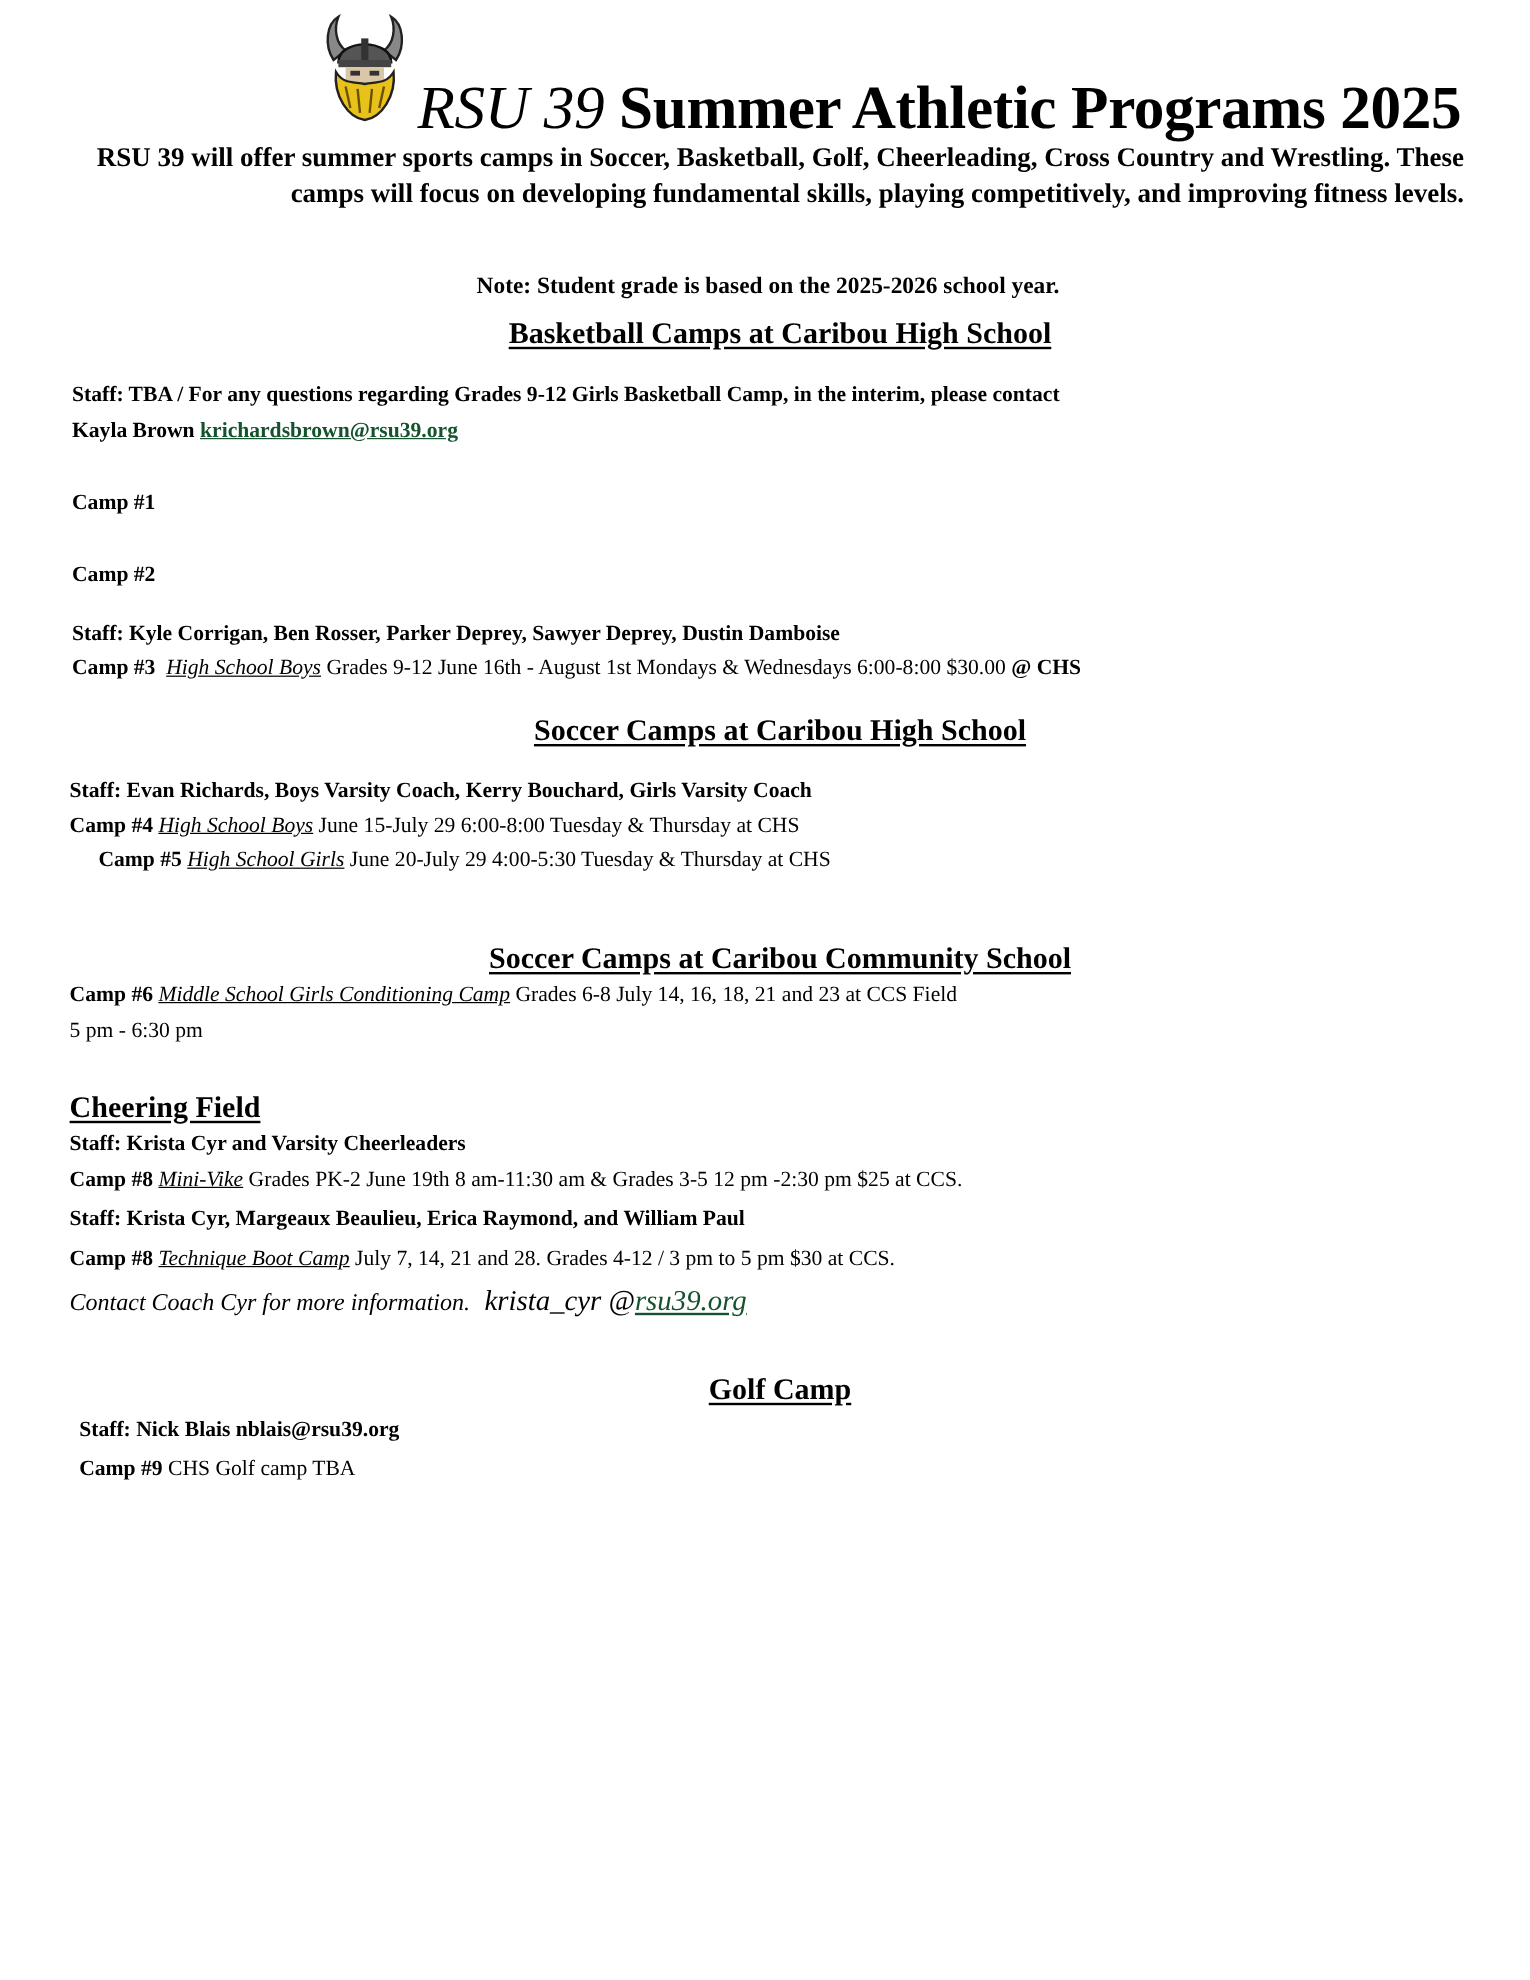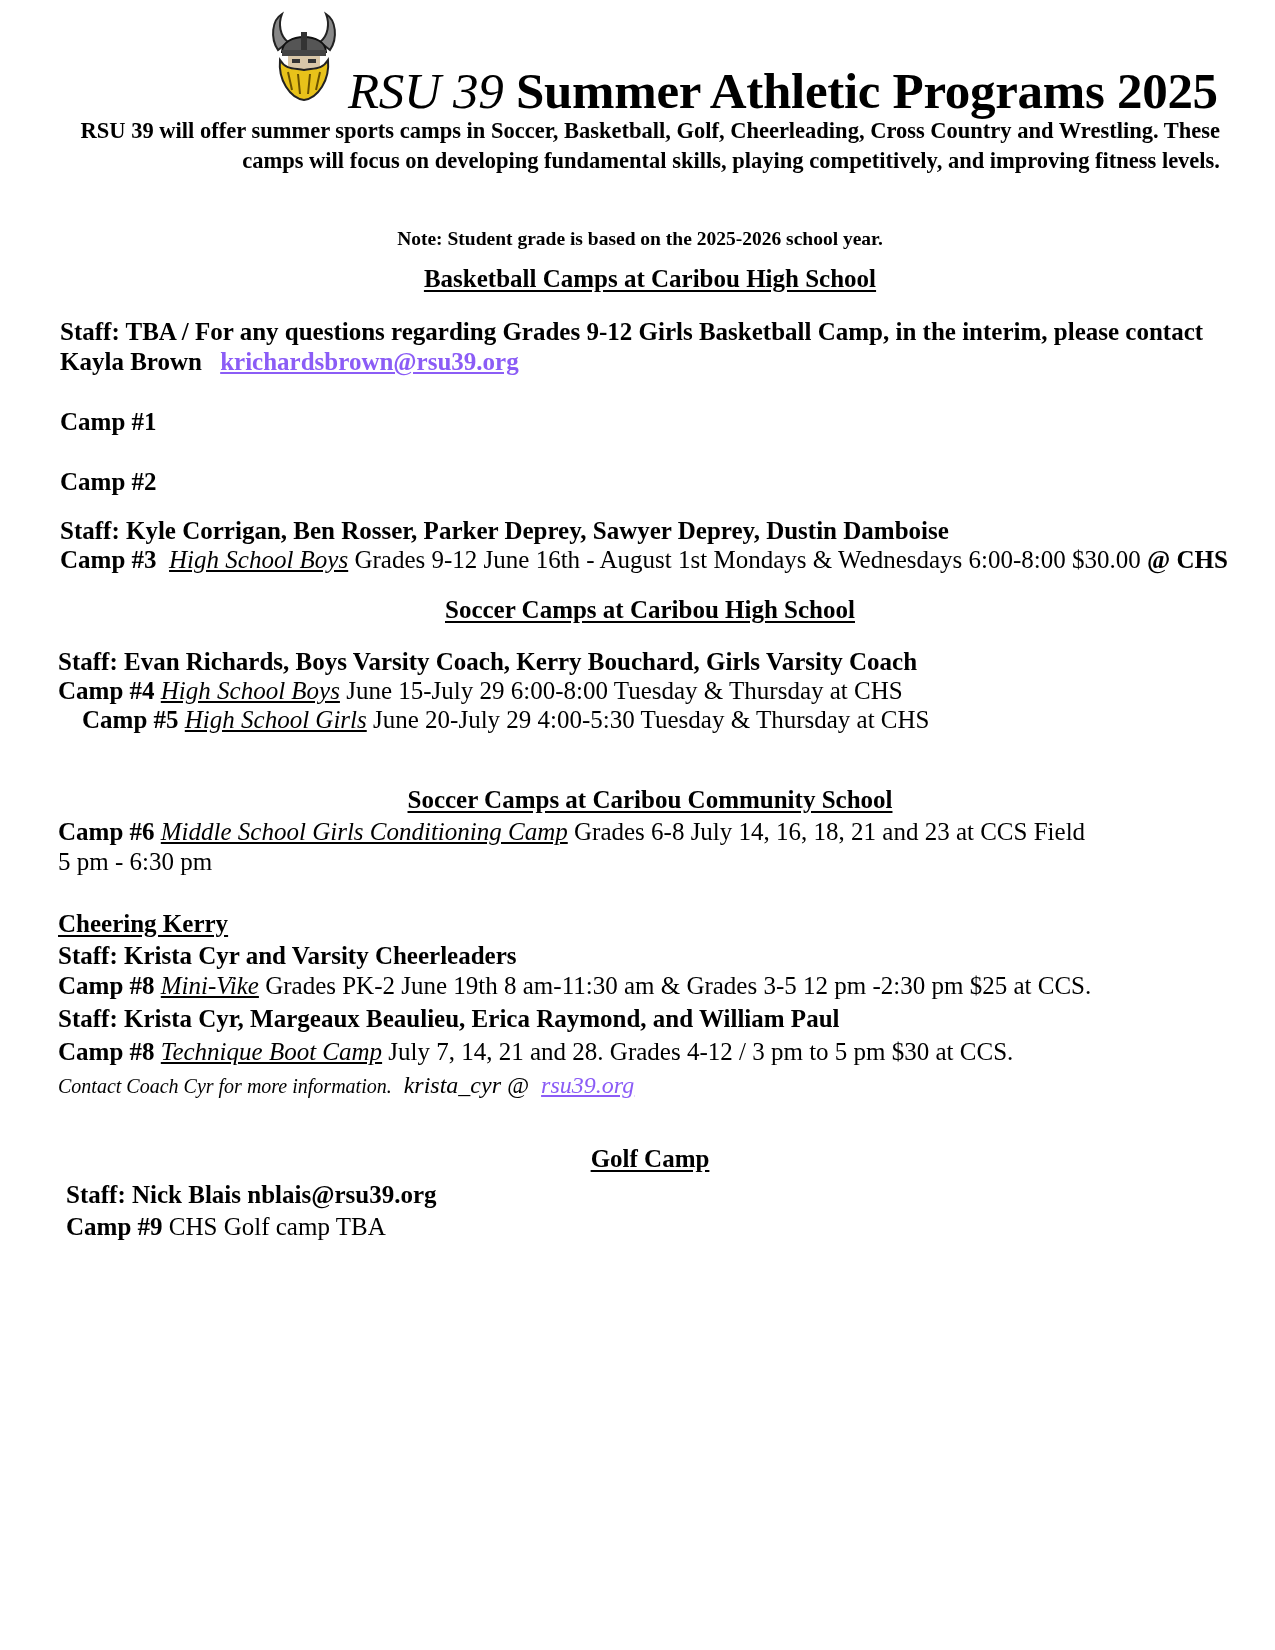--- a/index.html
+++ b/index.html
@@ -8,24 +8,24 @@
     font-family: "Liberation Serif", "DejaVu Serif", serif; color: #000;
   }
   .abs { position: absolute; white-space: nowrap; }
   .logo { position: absolute; left: 268px; top: 10px; width: 72px; height: 92px; }
   .title { left: 348px; top: 62px; font-size: 51px; font-weight: bold; letter-spacing: -0.3px; }
   .title i { font-weight: normal; font-style: italic; }
   .intro { left: 60px; width: 1160px; top: 116px; font-size: 22.5px; font-weight: bold; text-align: right; line-height: 30px; white-space: normal; }
   .note { left: 0; width: 1280px; top: 228px; font-size: 19.5px; font-weight: bold; text-align: center; }
   .heading { font-size: 25px; font-weight: bold; text-decoration: underline; text-underline-offset: 3px; }
   .center { left: 0; width: 1300px; text-align: center; }
-  .line { font-size: 25px; }
+  .line { font-size: 18px; }
   .b { font-weight: bold; }
   .iu { font-style: italic; text-decoration: underline; }
-  a.link { color: #8b5cf6; text-decoration: underline; margin-left: 12px; }
+  a.link { color: #14532d; text-decoration: underline; }
 </style>
 </head>
 <body>
 
 <div class="logo">
   <svg width="72" height="92" viewBox="0 0 72 92">
     <path d="M10 40 C2 28 4 10 14 4 C10 14 12 26 20 32 Z" fill="#888" stroke="#222" stroke-width="2"></path>
     <path d="M62 40 C70 28 68 10 58 4 C62 14 60 26 52 32 Z" fill="#888" stroke="#222" stroke-width="2"></path>
     <path d="M14 42 C14 22 58 22 58 42 Z" fill="#555" stroke="#111" stroke-width="2"></path>
     <rect x="33" y="22" width="6" height="24" fill="#333"></rect>
@@ -65,21 +65,21 @@
 <div class="abs line" style="left:58px; top:706px;margin-left:24px;">
   <span class="b">Camp #5</span> <span class="iu">High School Girls</span><span> June 20-July 29 4:00-5:30 Tuesday &amp; Thursday at CHS</span>
 </div>
 
 <div class="abs heading center" style="top:786px;">Soccer Camps at Caribou Community School</div>
 <div class="abs line" style="left:58px; top:818px;">
   <span class="b">Camp #6</span> <span class="iu">Middle School Girls Conditioning Camp</span><span> Grades 6-8 July 14, 16, 18, 21 and 23 at CCS Field</span>
 </div>
 <div class="abs line" style="left:58px; top:848px;">5 pm - 6:30 pm</div>
 
-<div class="abs heading" style="left:58px; top:910px;">Cheering Kerry</div>
+<div class="abs heading" style="left:58px; top:910px;">Cheering Field</div>
 <div class="abs line b" style="left:58px; top:942px;">Staff: Krista Cyr and Varsity Cheerleaders</div>
 <div class="abs line" style="left:58px; top:972px;">
   <span class="b">Camp #8</span> <span class="iu">Mini-Vike</span><span> Grades PK-2 June 19th 8 am-11:30 am  &amp; Grades 3-5 12 pm -2:30 pm $25 at CCS.</span>
 </div>
 <div class="abs line b" style="left:58px; top:1005px;">Staff: Krista Cyr, Margeaux Beaulieu, Erica Raymond, and William Paul</div>
 <div class="abs line" style="left:58px; top:1038px;">
   <span class="b">Camp #8</span> <span class="iu">Technique Boot Camp</span><span> July 7, 14, 21 and 28. Grades 4-12 / 3 pm to 5 pm  $30 at CCS.</span>
 </div>
 <div class="abs" style="left:58px; top:1072px; font-size:20px; font-style:italic;">
   <span>Contact Coach Cyr for more information.</span><span style="font-size:24px; white-space:pre;">  krista_cyr @</span><a class="link" style="font-size:24px;">rsu39.org</a>

